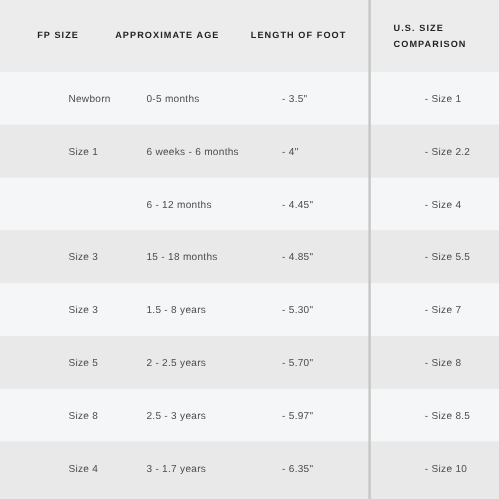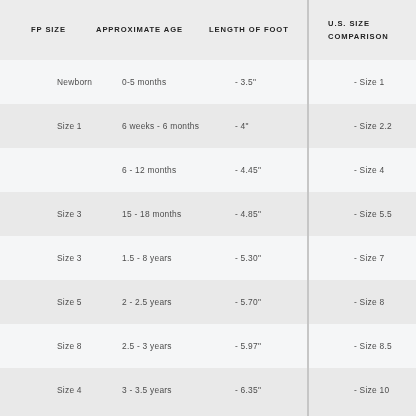--- a/index.html
+++ b/index.html
@@ -151,19 +151,19 @@
 
     <div class="chart-row">
       <div class="cell c1">Size 8</div>
       <div class="cell c2">2.5 - 3 years</div>
       <div class="cell c3">- 5.97"</div>
       <div class="cell c4">- Size 8.5</div>
     </div>
 
     <div class="chart-row alt last">
       <div class="cell c1">Size 4</div>
-      <div class="cell c2">3 - 3.5 years</div>
+      <div class="cell c2">3 - 1.7 years</div>
       <div class="cell c3">- 6.35"</div>
       <div class="cell c4">- Size 10</div>
     </div>
 
   </div>
 </div>
 
 </body></html>

